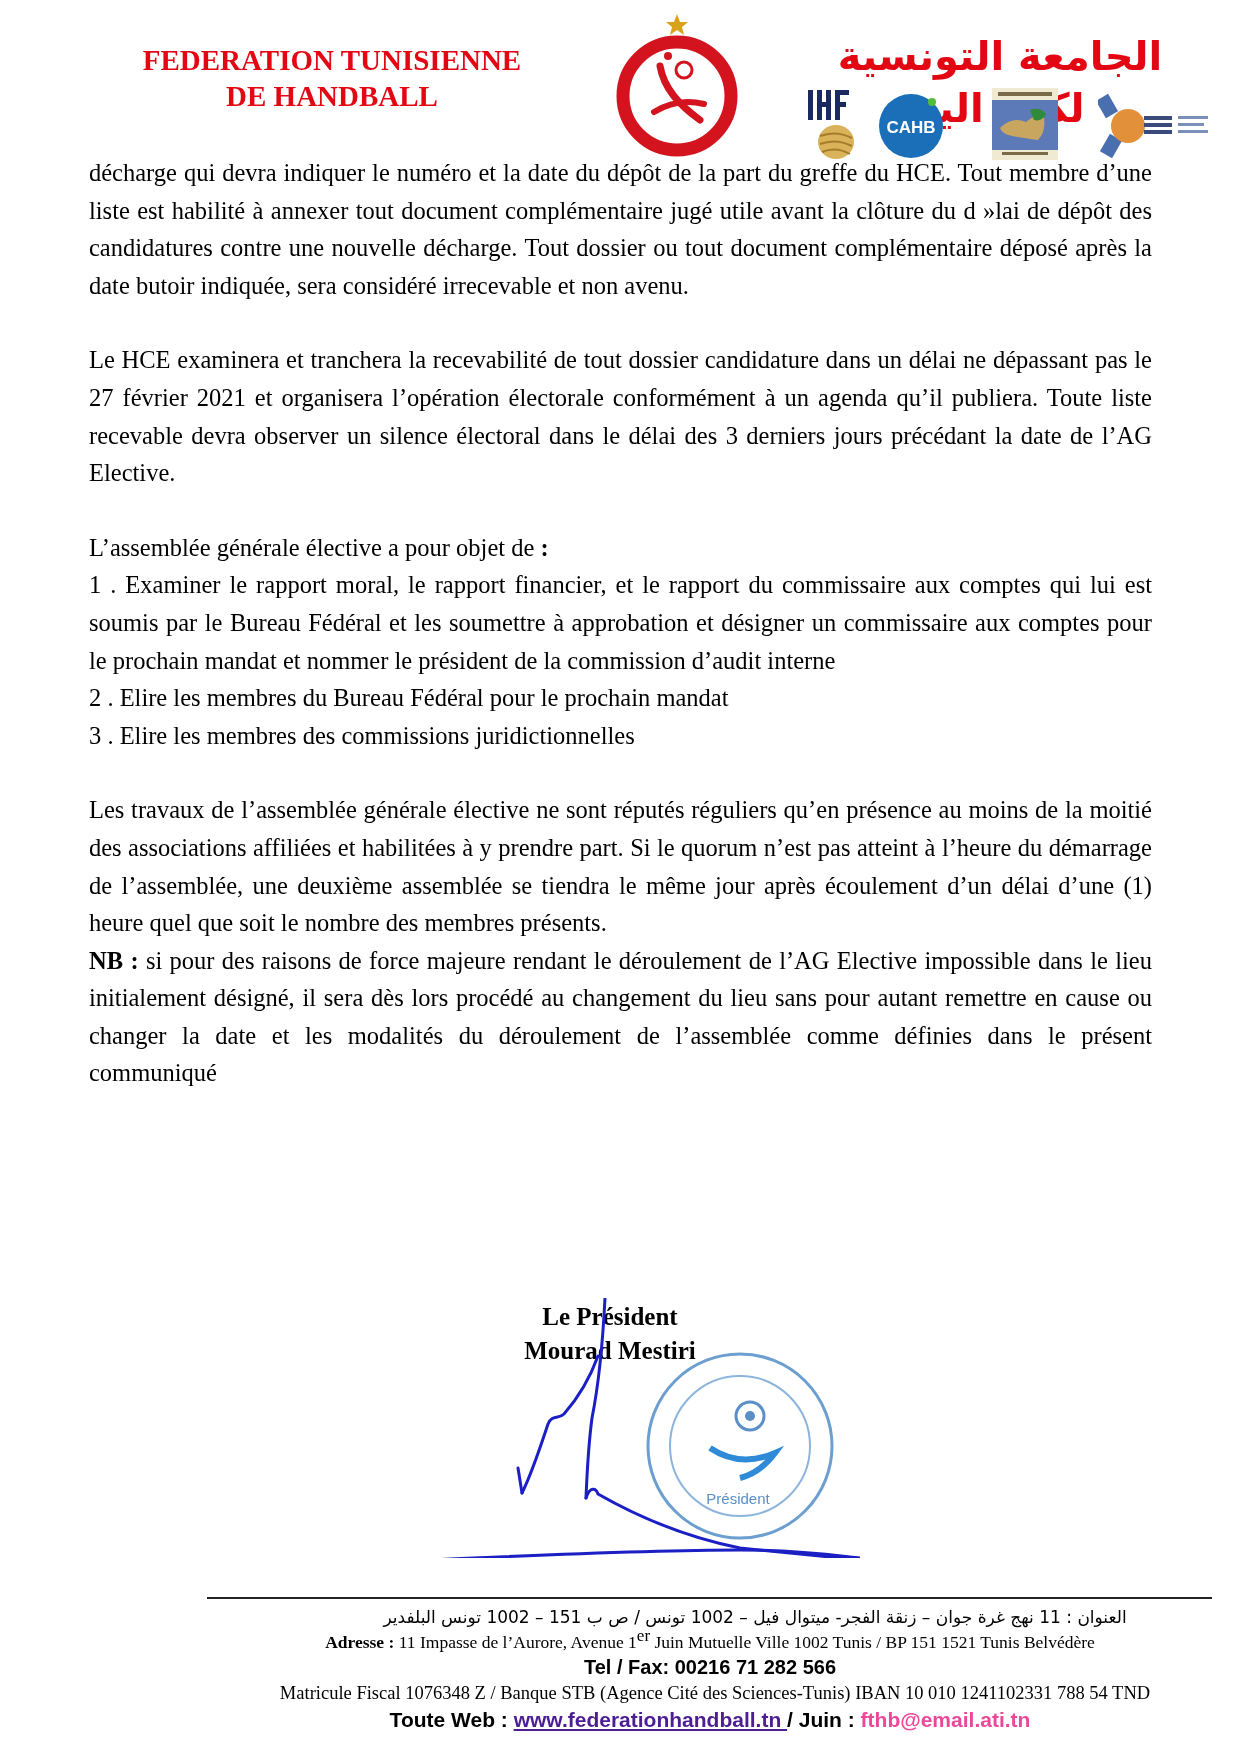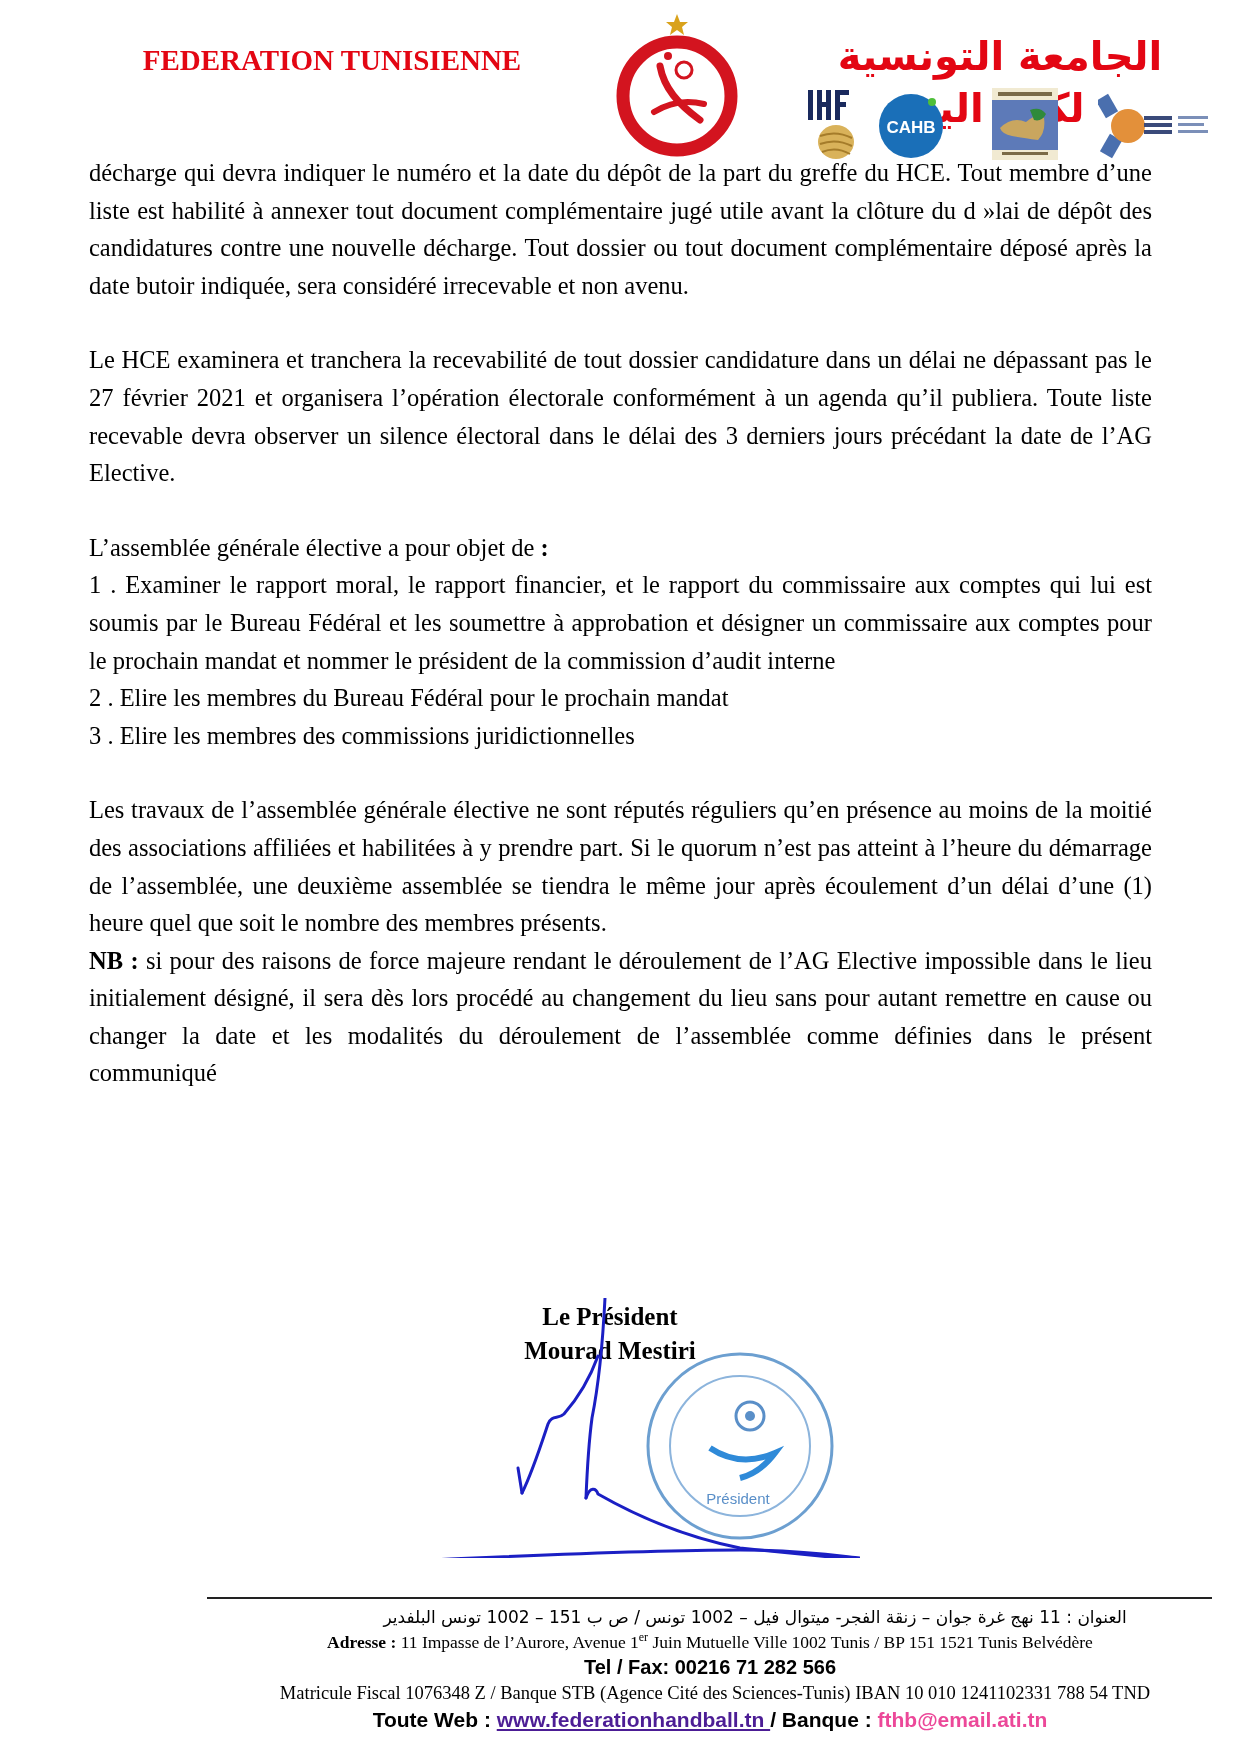--- a/index.html
+++ b/index.html
@@ -37,27 +37,28 @@
   .footer { position: absolute; left: 160px; top: 1604px; width: 1100px; text-align: center; }
   .f-ar { font-family: "DejaVu Sans", sans-serif; font-size: 17px; line-height: 26px; direction: rtl;
           padding-left: 90px; }
   .f-addr { font-family: "Liberation Serif", serif; font-size: 17.5px; line-height: 24px; }
   .f-addr b { font-weight: bold; }
   .f-tel { font-family: "Liberation Sans", sans-serif; font-weight: bold; font-size: 20px; line-height: 26px; }
   .f-mat { font-family: "Liberation Serif", serif; font-size: 18.5px; line-height: 26px; padding-left: 10px; }
   .f-web { font-family: "Liberation Sans", sans-serif; font-weight: bold; font-size: 21px; line-height: 28px; }
   .f-web a { color: #4c1d95; text-decoration: underline; }
   .f-web .mail { color: #ec4899; }
-  sup { font-size: 12px; vertical-align: super; line-height: 0; }
+  sup { font-size: 17px; vertical-align: super; line-height: 0; }
 </style>
 </head>
 <body>
 
 <div class="hdr-fr">
   <div>FEDERATION TUNISIENNE</div>
+  <div>DE HANDBALL</div>
 </div>
 
 <svg class="logo-main" viewBox="0 0 130 150">
   <polygon points="65,6 68,14 76,14 70,19 72,27 65,22 58,27 60,19 54,14 62,14" fill="#d9a21b"></polygon>
   <circle cx="65" cy="88" r="54" fill="none" stroke="#d3141f" stroke-width="13"></circle>
   <circle cx="65" cy="88" r="44" fill="#fff"></circle>
   <circle cx="72" cy="62" r="8" fill="none" stroke="#d3141f" stroke-width="3"></circle>
   <path d="M48 58 C 52 80, 66 96, 88 112" stroke="#d3141f" stroke-width="7" fill="none" stroke-linecap="round"></path>
   <path d="M42 104 C 58 94, 76 92, 92 96" stroke="#d3141f" stroke-width="6" fill="none" stroke-linecap="round"></path>
   <circle cx="56" cy="48" r="4" fill="#d3141f"></circle>
@@ -140,14 +141,14 @@
     <path d="M-10 262 C 80 258, 200 252, 300 252 C 360 252, 400 258, 420 260"></path>
   </g>
 </svg>
 
 <div class="footer-rule"></div>
 <div class="footer">
   <div class="f-ar">العنوان : 11 نهج غرة جوان – زنقة الفجر- ميتوال فيل – 1002 تونس / ص ب 151 – 1002 تونس البلفدير</div>
   <div class="f-addr"><b>Adresse :</b><span> 11 Impasse de l’Aurore, Avenue 1</span><sup>er</sup><span> Juin Mutuelle Ville 1002 Tunis / BP 151 1521 Tunis Belvédère</span></div>
   <div class="f-tel">Tel / Fax: 00216 71 282 566</div>
   <div class="f-mat">Matricule Fiscal 1076348 Z / Banque STB (Agence Cité des Sciences-Tunis) IBAN 10 010 1241102331 788 54 TND</div>
-  <div class="f-web"><span>Toute Web : </span><a>www.federationhandball.tn </a><span>/ Banque : </span><span class="mail">fthb@email.ati.tn</span></div>
+  <div class="f-web"><span>Toute Web : </span><a>www.federationhandball.tn </a><span>/ Juin : </span><span class="mail">fthb@email.ati.tn</span></div>
 </div>
 
 </body></html>

